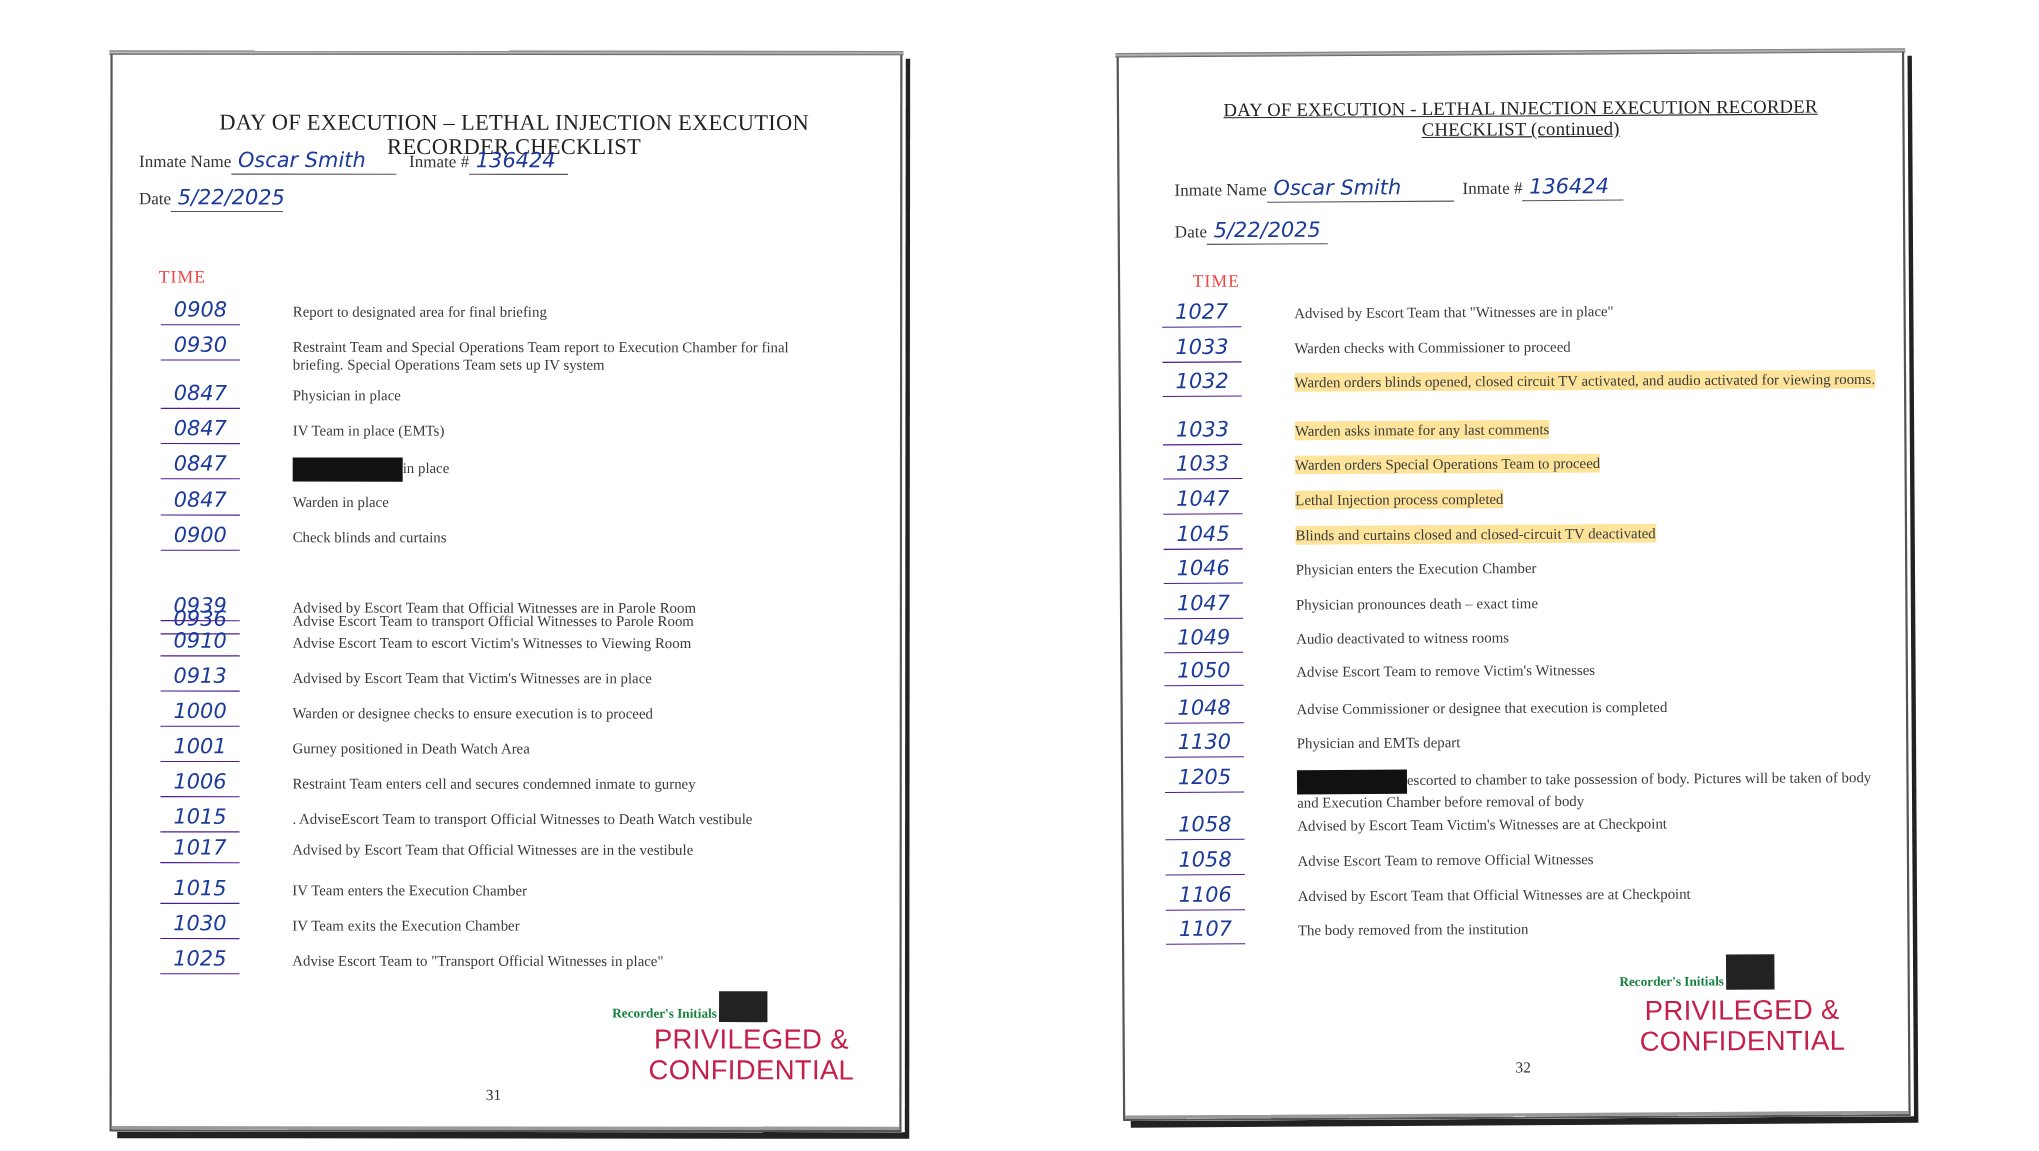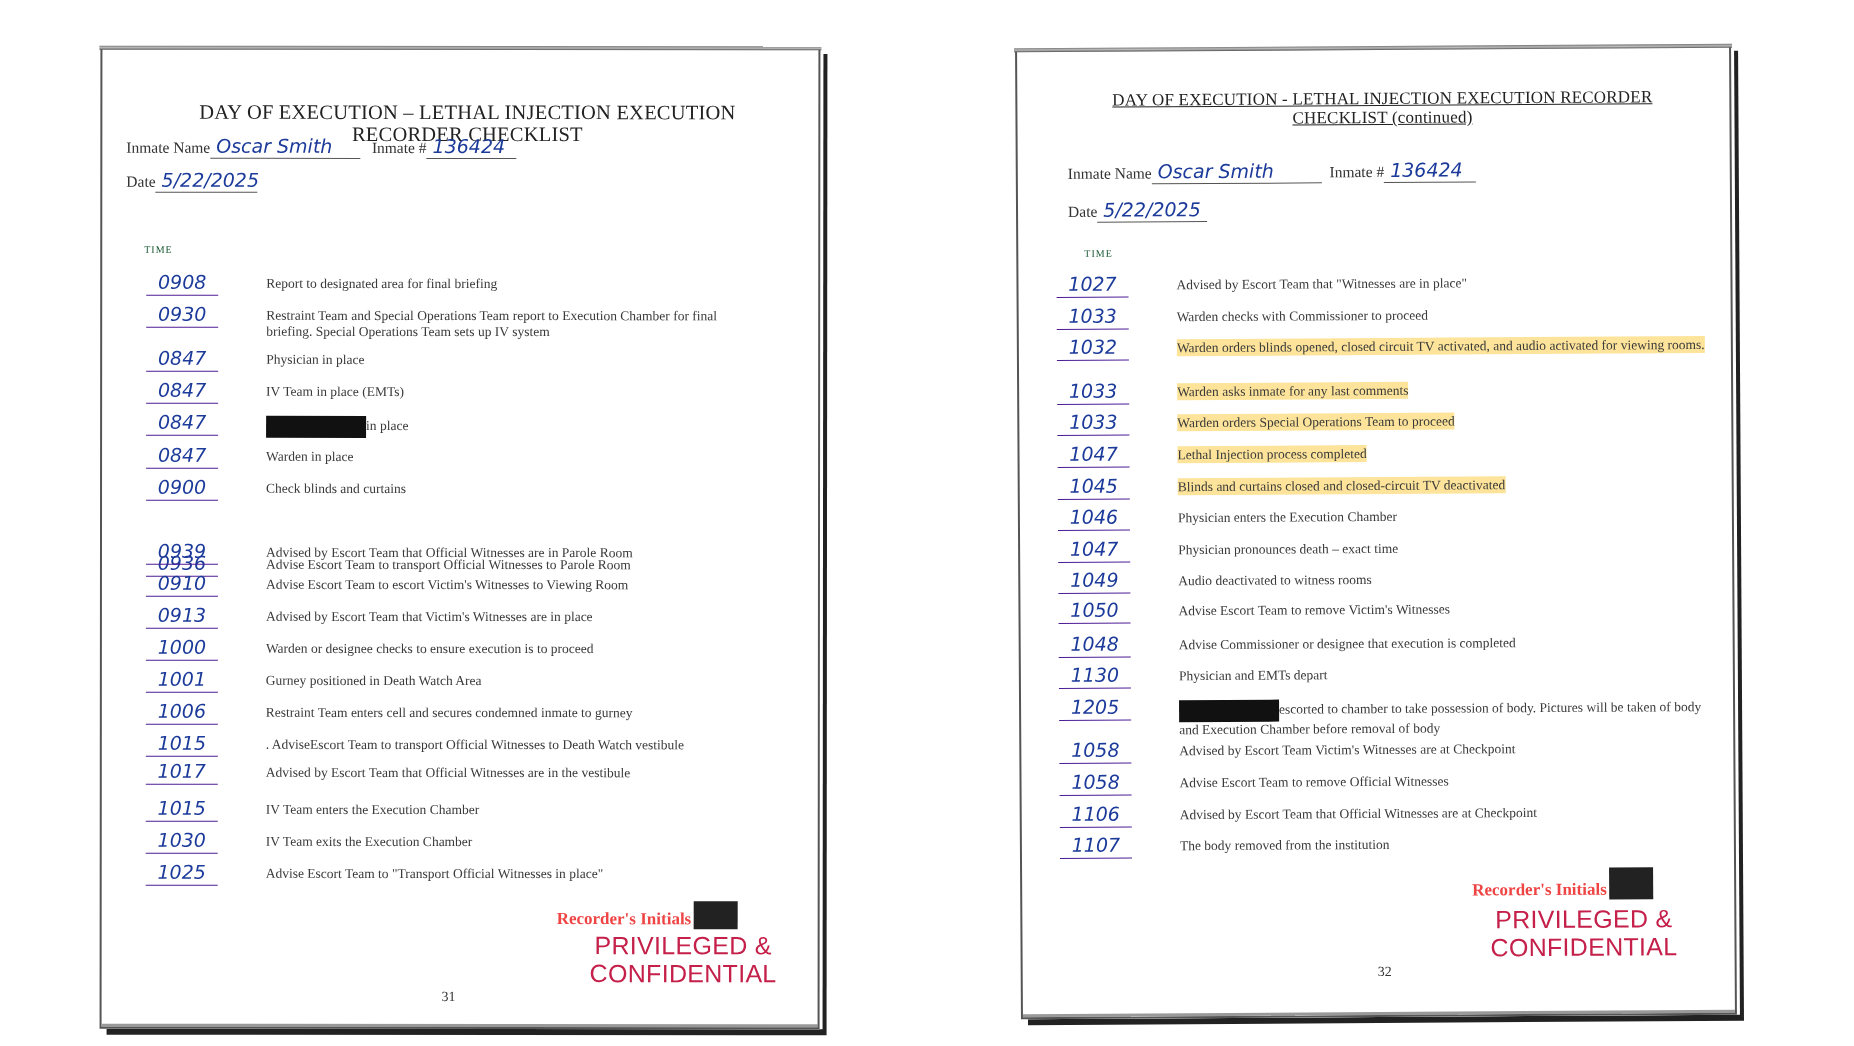--- a/index.html
+++ b/index.html
@@ -22,34 +22,34 @@
   .title { position:absolute; text-align:center; font-size:20.5px; letter-spacing:0.2px; line-height:22px; color:#222; }
   .title.underlined span { text-decoration:underline; }
   #page-left .title { left:50px; width:630px; top:52px; }
   #page-right .title { left:60px; width:610px; top:40px; font-size:17px; line-height:19px; }
 
   .hdr { position:absolute; font-size:15.5px; color:#333; white-space:nowrap; }
   .hand {
     font-family:"DejaVu Sans", sans-serif; font-style:italic; color:#1b3a9a;
     font-size:19px; display:inline-block; border-bottom:1px solid #555; padding:0 4px 1px 6px;
   }
-  .time-head { position:absolute; font-size:10px; letter-spacing:1px; color:#14532d; }
+  .time-head { position:absolute; font-size:16px; letter-spacing:1px; color:#ef4444; }
 
   .row { position:absolute; display:flex; align-items:flex-start; }
   .row .time {
     font-family:"DejaVu Sans", sans-serif; font-style:italic; color:#1b3a9a; font-size:19px;
     width:72px; text-align:center; border-bottom:1px solid #4c1d95; line-height:22px; height:24px;
   }
   .row .desc { font-size:13.5px; line-height:16px; color:#3a3a3a; padding-top:5px; }
   #page-left .row .desc { position:absolute; left:120px; width:500px; }
   #page-right .row .desc { position:absolute; left:120px; width:540px; }
   .hl { background:#fde49a; padding:1px 0; }
   .redact { display:inline-block; background:#111; height:22px; vertical-align:middle; }
 
-  .initials { position:absolute; font-size:17px; font-weight:bold; color:#ef4444; white-space:nowrap; }
+  .initials { position:absolute; font-size:12px; font-weight:bold; color:#15803d; white-space:nowrap; }
   .initials .box { display:inline-block; background:#222; width:44px; height:28px; vertical-align:bottom; margin-left:2px; }
   .stamp {
     position:absolute; font-family:"Liberation Sans", sans-serif; color:#c4204a;
     font-size:25px; line-height:28px; letter-spacing:0.3px; text-align:center;
   }
   .pagenum { position:absolute; font-size:14px; color:#333; }
 </style>
 </head>
 <body>
 

